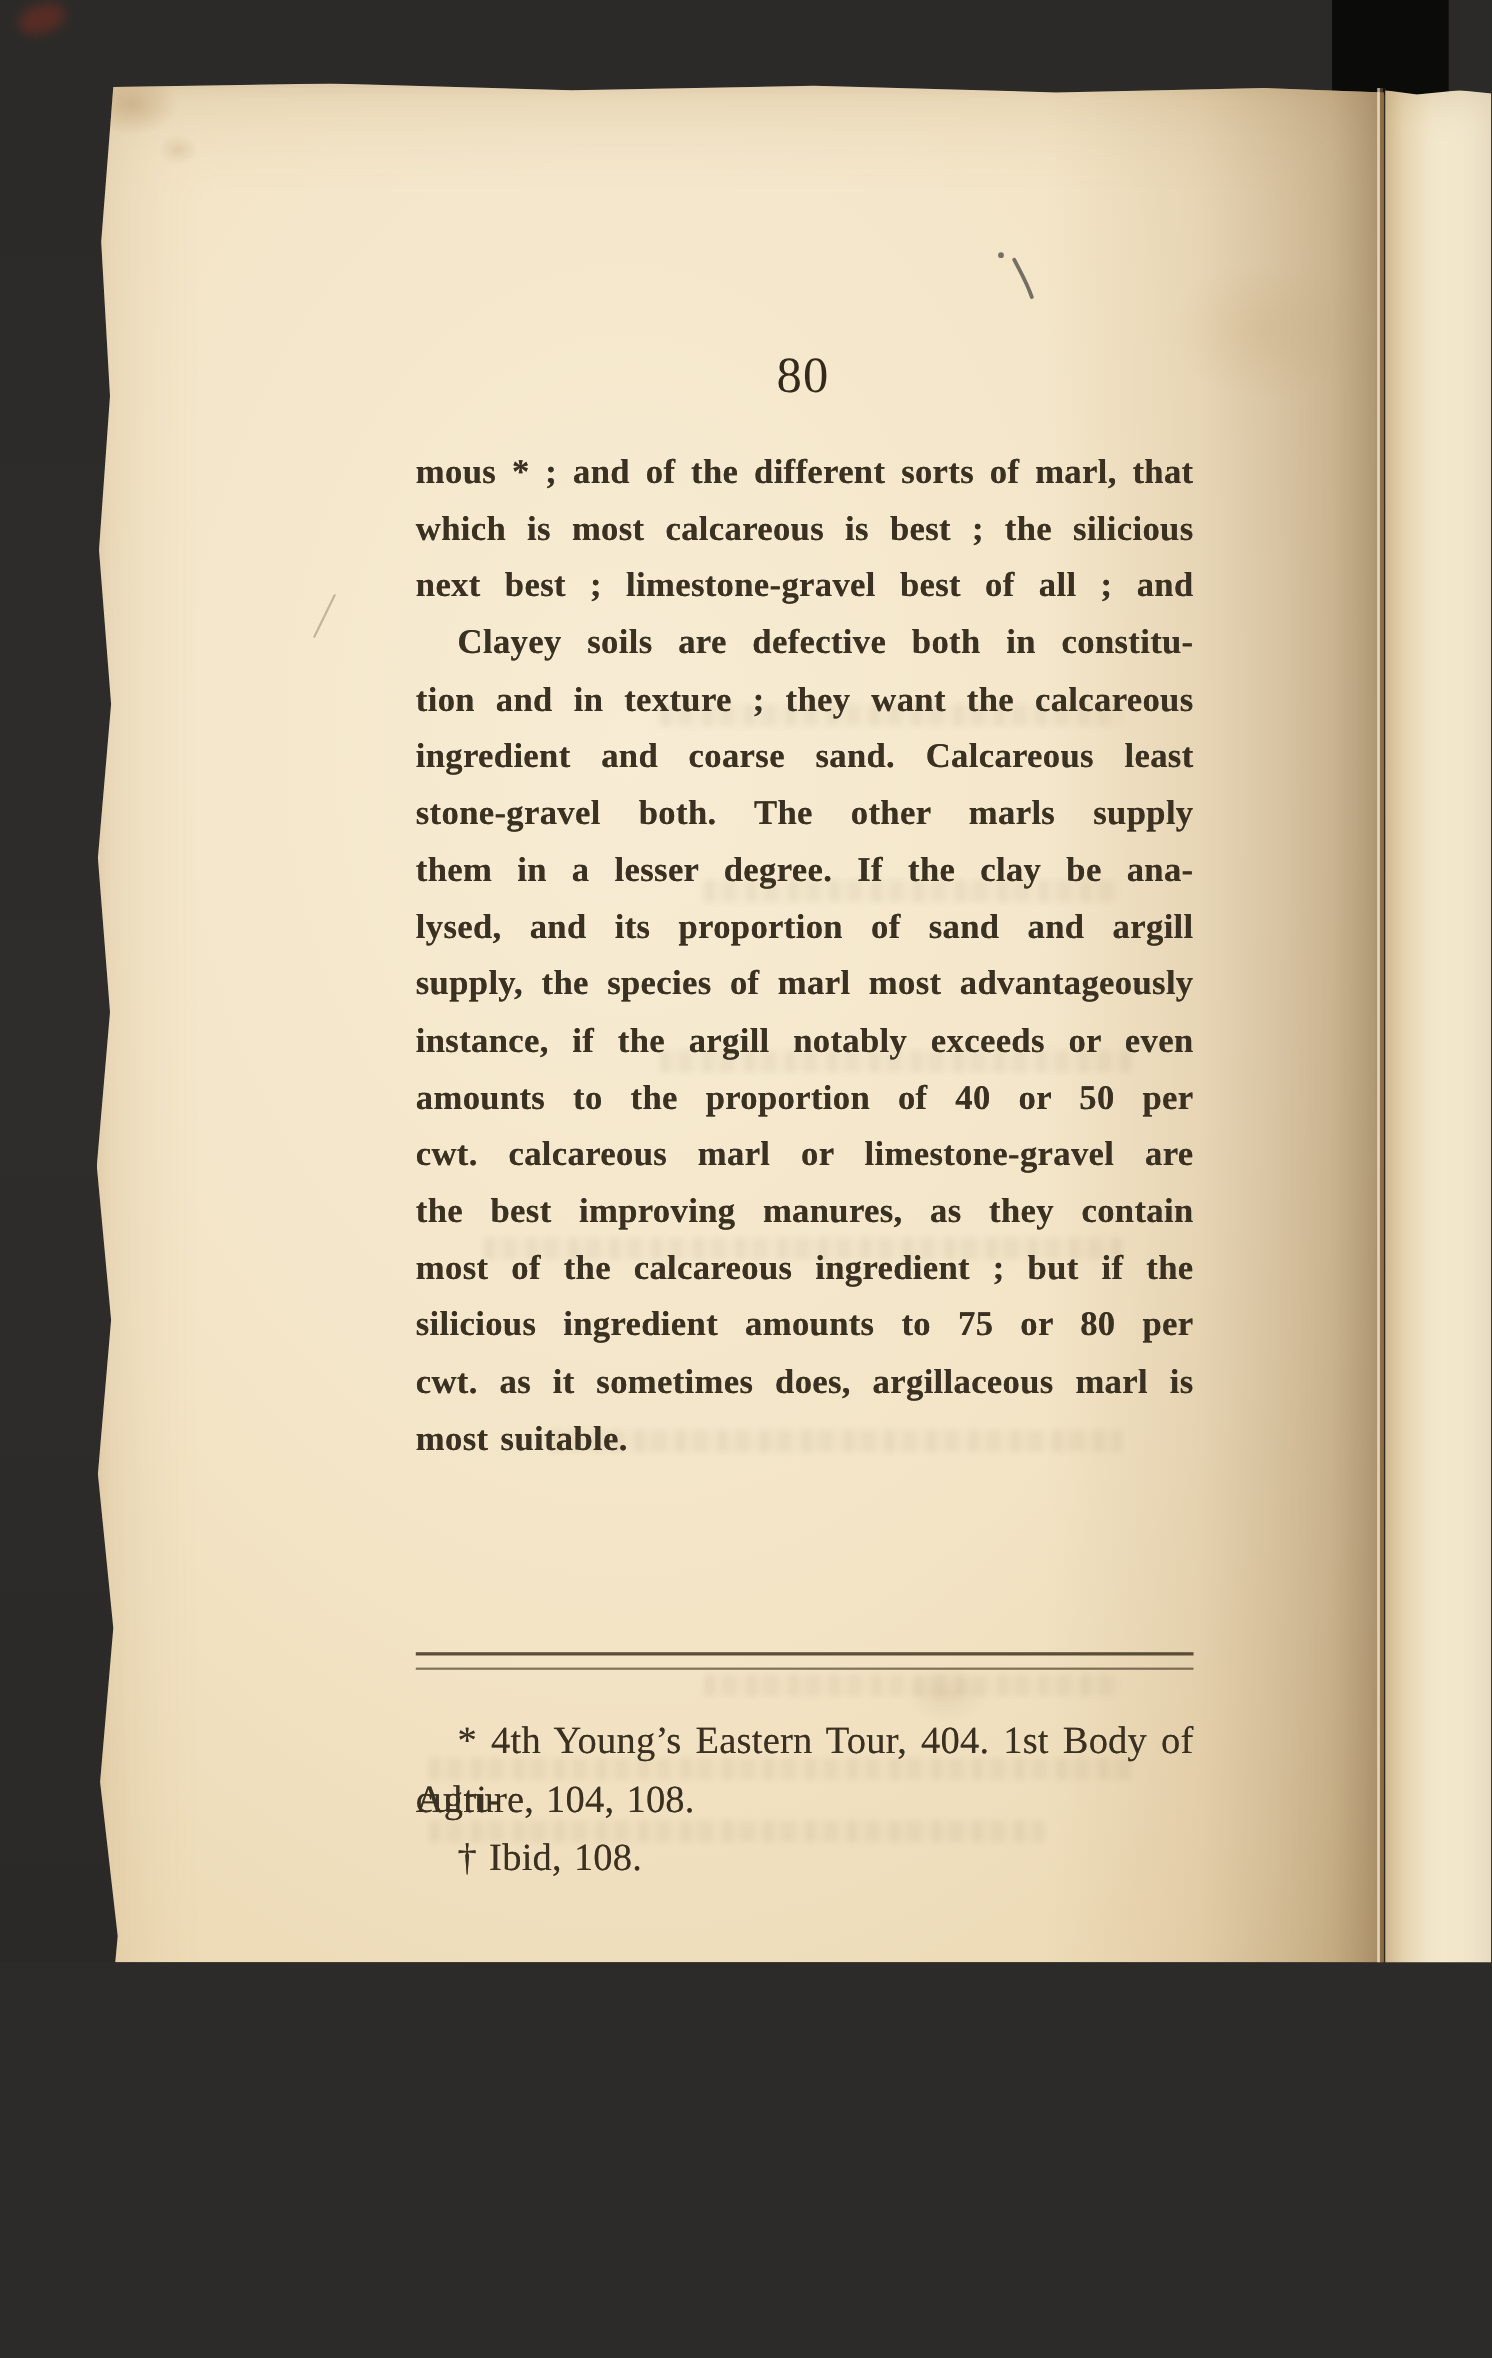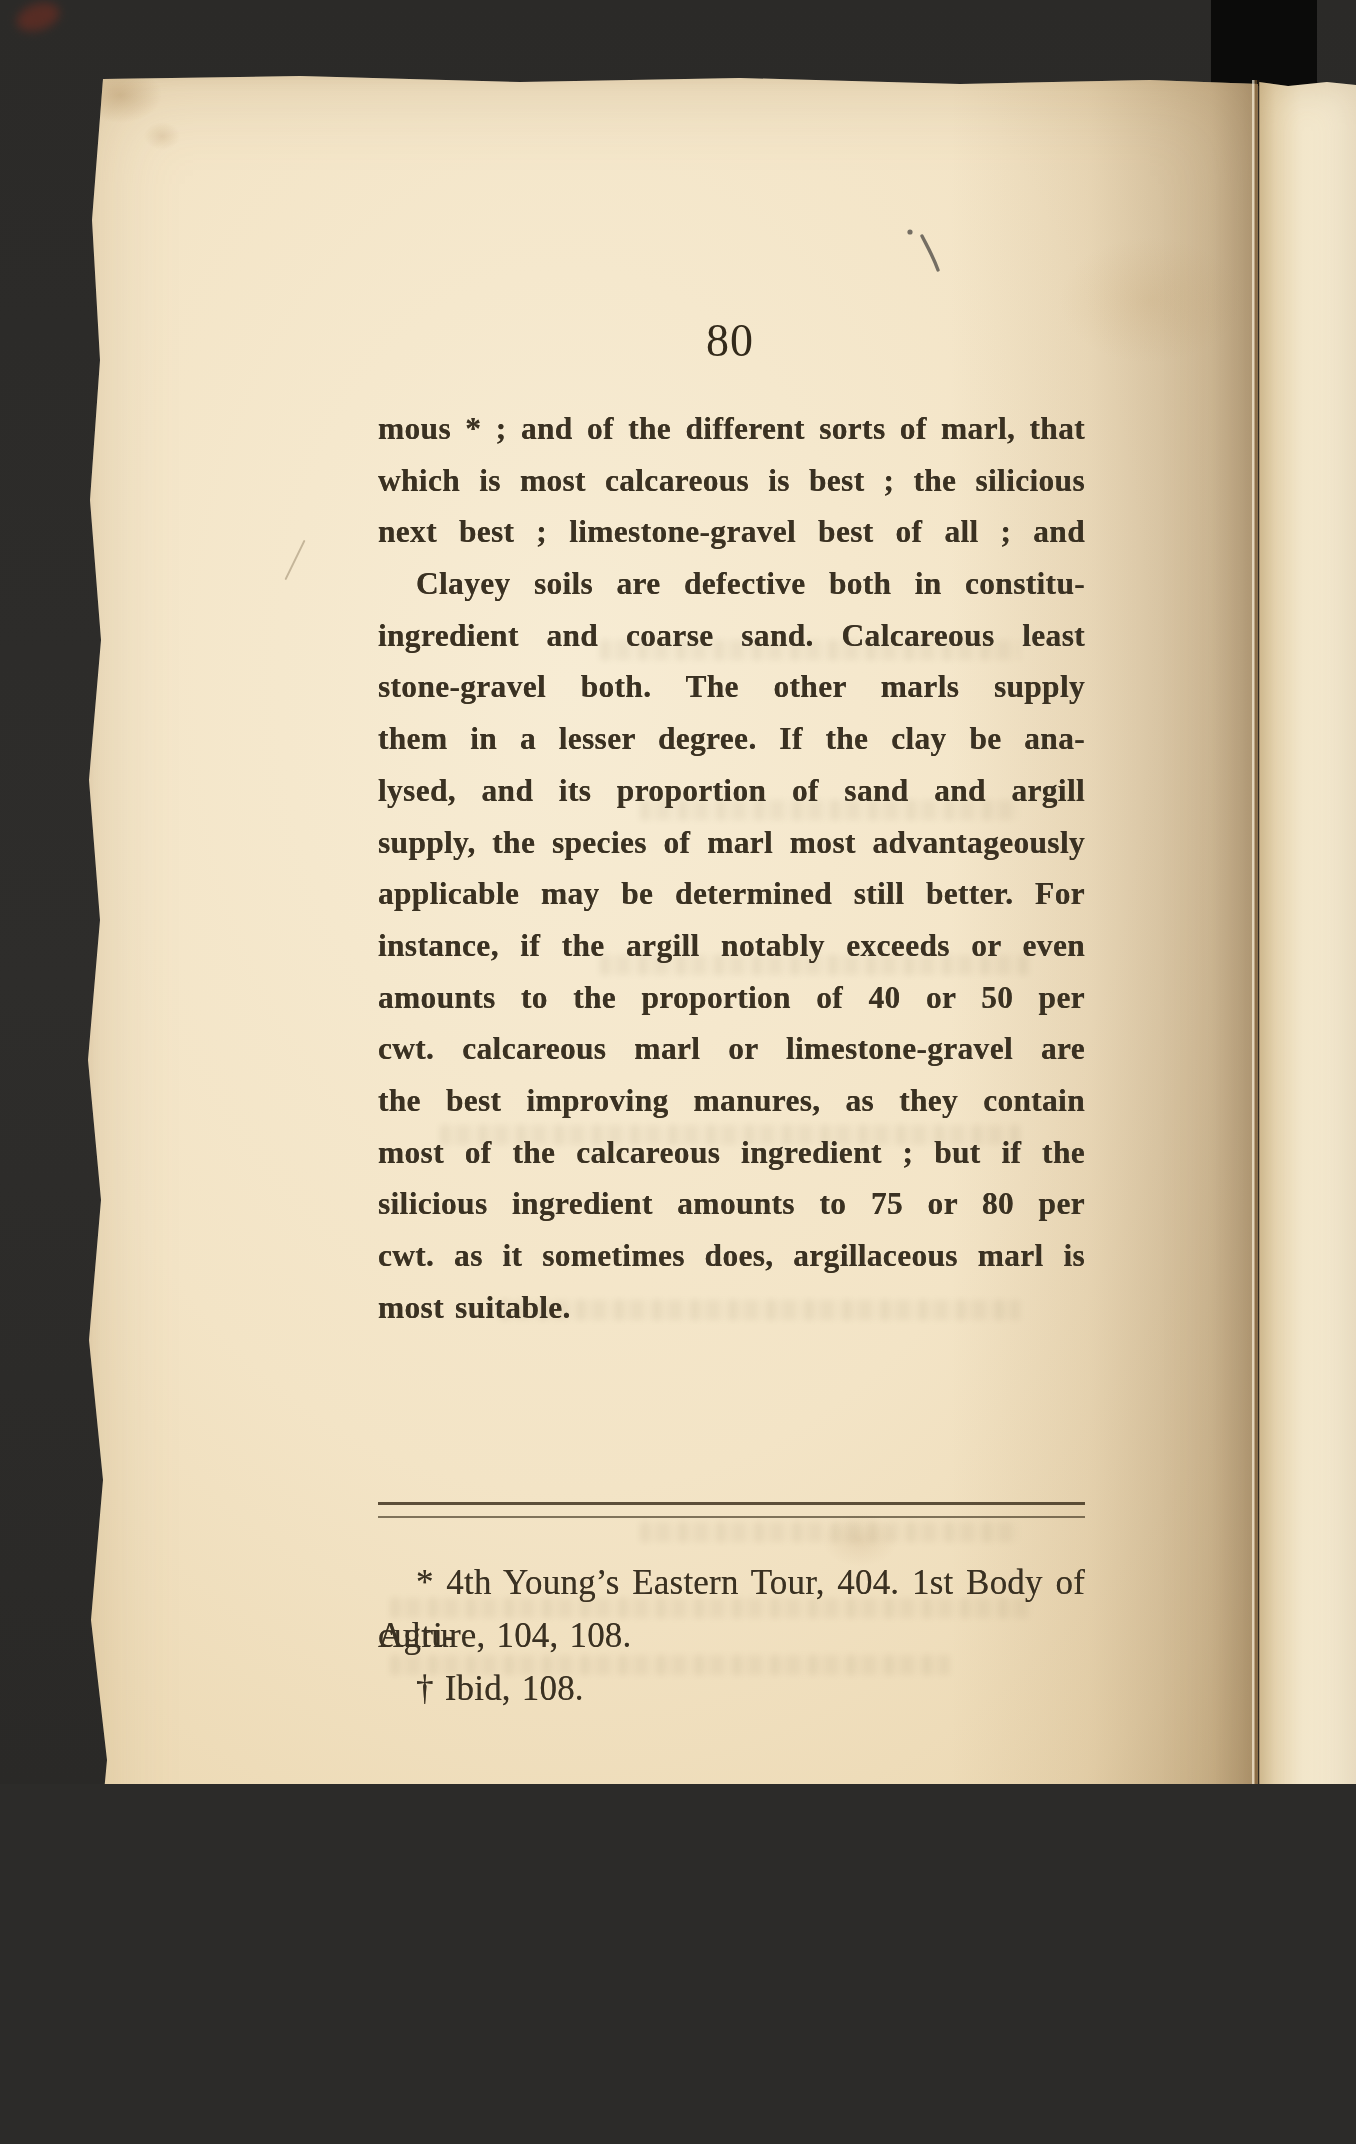--- a/index.html
+++ b/index.html
@@ -111,26 +111,26 @@
       <path d="M22 14 C27 24 33 34 38 48" stroke="#55514a" stroke-width="3.4" fill="none" stroke-linecap="round"></path>
     </svg>
 
     <div class="pagenum">80</div>
 
     <div class="textblock">
       <div class="line">mous * ; and of the different sorts of marl, that</div>
       <div class="line">which is most calcareous is best ; the silicious</div>
       <div class="line">next best ; limestone-gravel best of all ; and</div>
       <div class="line indent">Clayey soils are defective both in constitu-</div>
+      <div class="line">tion and in texture ; they want the calcareous</div>
       <div class="line">ingredient and coarse sand. Calcareous least</div>
       <div class="line">stone-gravel both. The other marls supply</div>
       <div class="line">them in a lesser degree. If the clay be ana-</div>
       <div class="line">lysed, and its proportion of sand and argill</div>
       <div class="line">supply, the species of marl most advantageously</div>
-      <div class="line">applicable may be determined still better. For</div>
       <div class="line">instance, if the argill notably exceeds or even</div>
       <div class="line">amounts to the proportion of 40 or 50 per</div>
       <div class="line">cwt. calcareous marl or limestone-gravel are</div>
       <div class="line">the best improving manures, as they contain</div>
       <div class="line">most of the calcareous ingredient ; but if the</div>
       <div class="line">silicious ingredient amounts to 75 or 80 per</div>
       <div class="line">cwt. as it sometimes does, argillaceous marl is</div>
       <div class="line end">most suitable.</div>
     </div>
 

